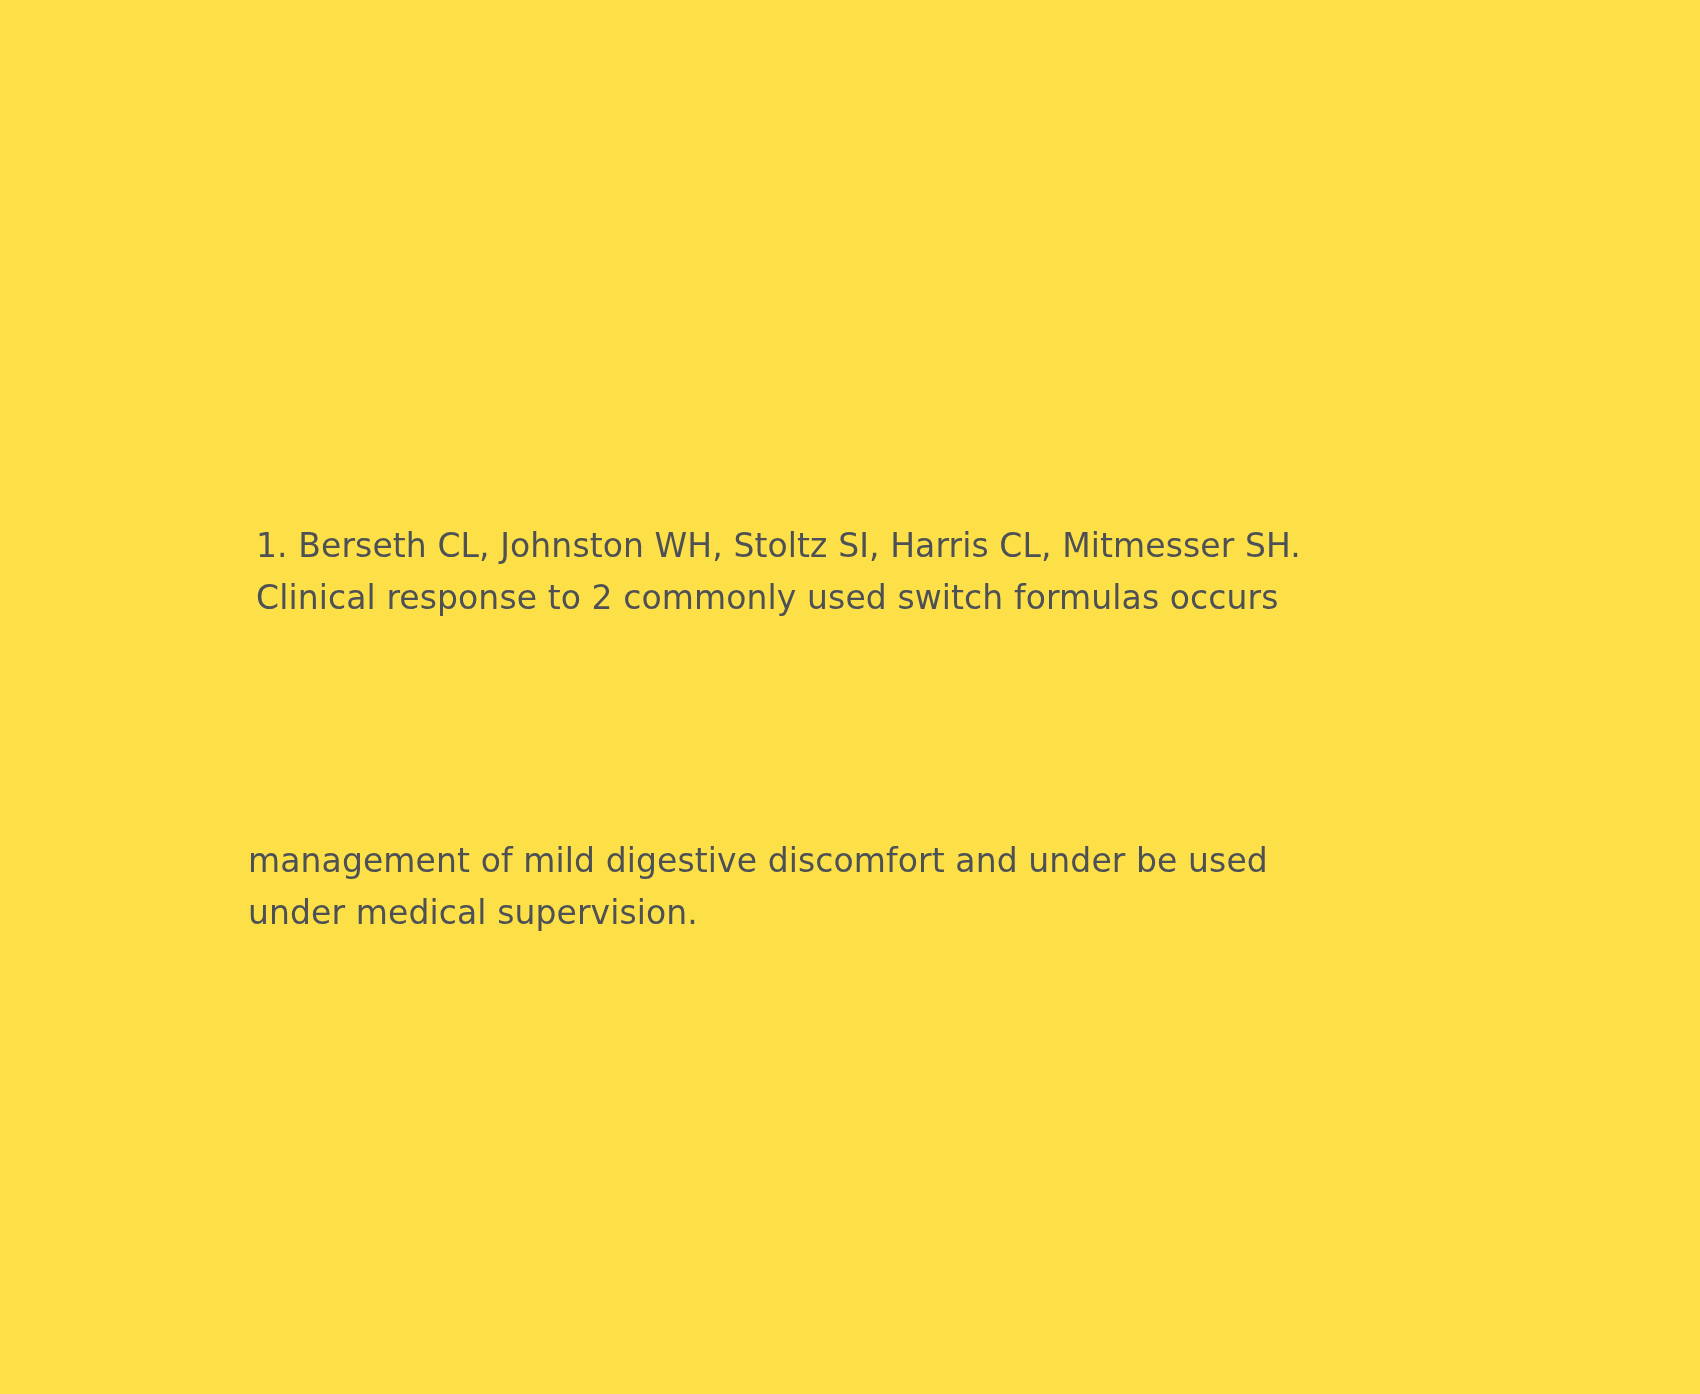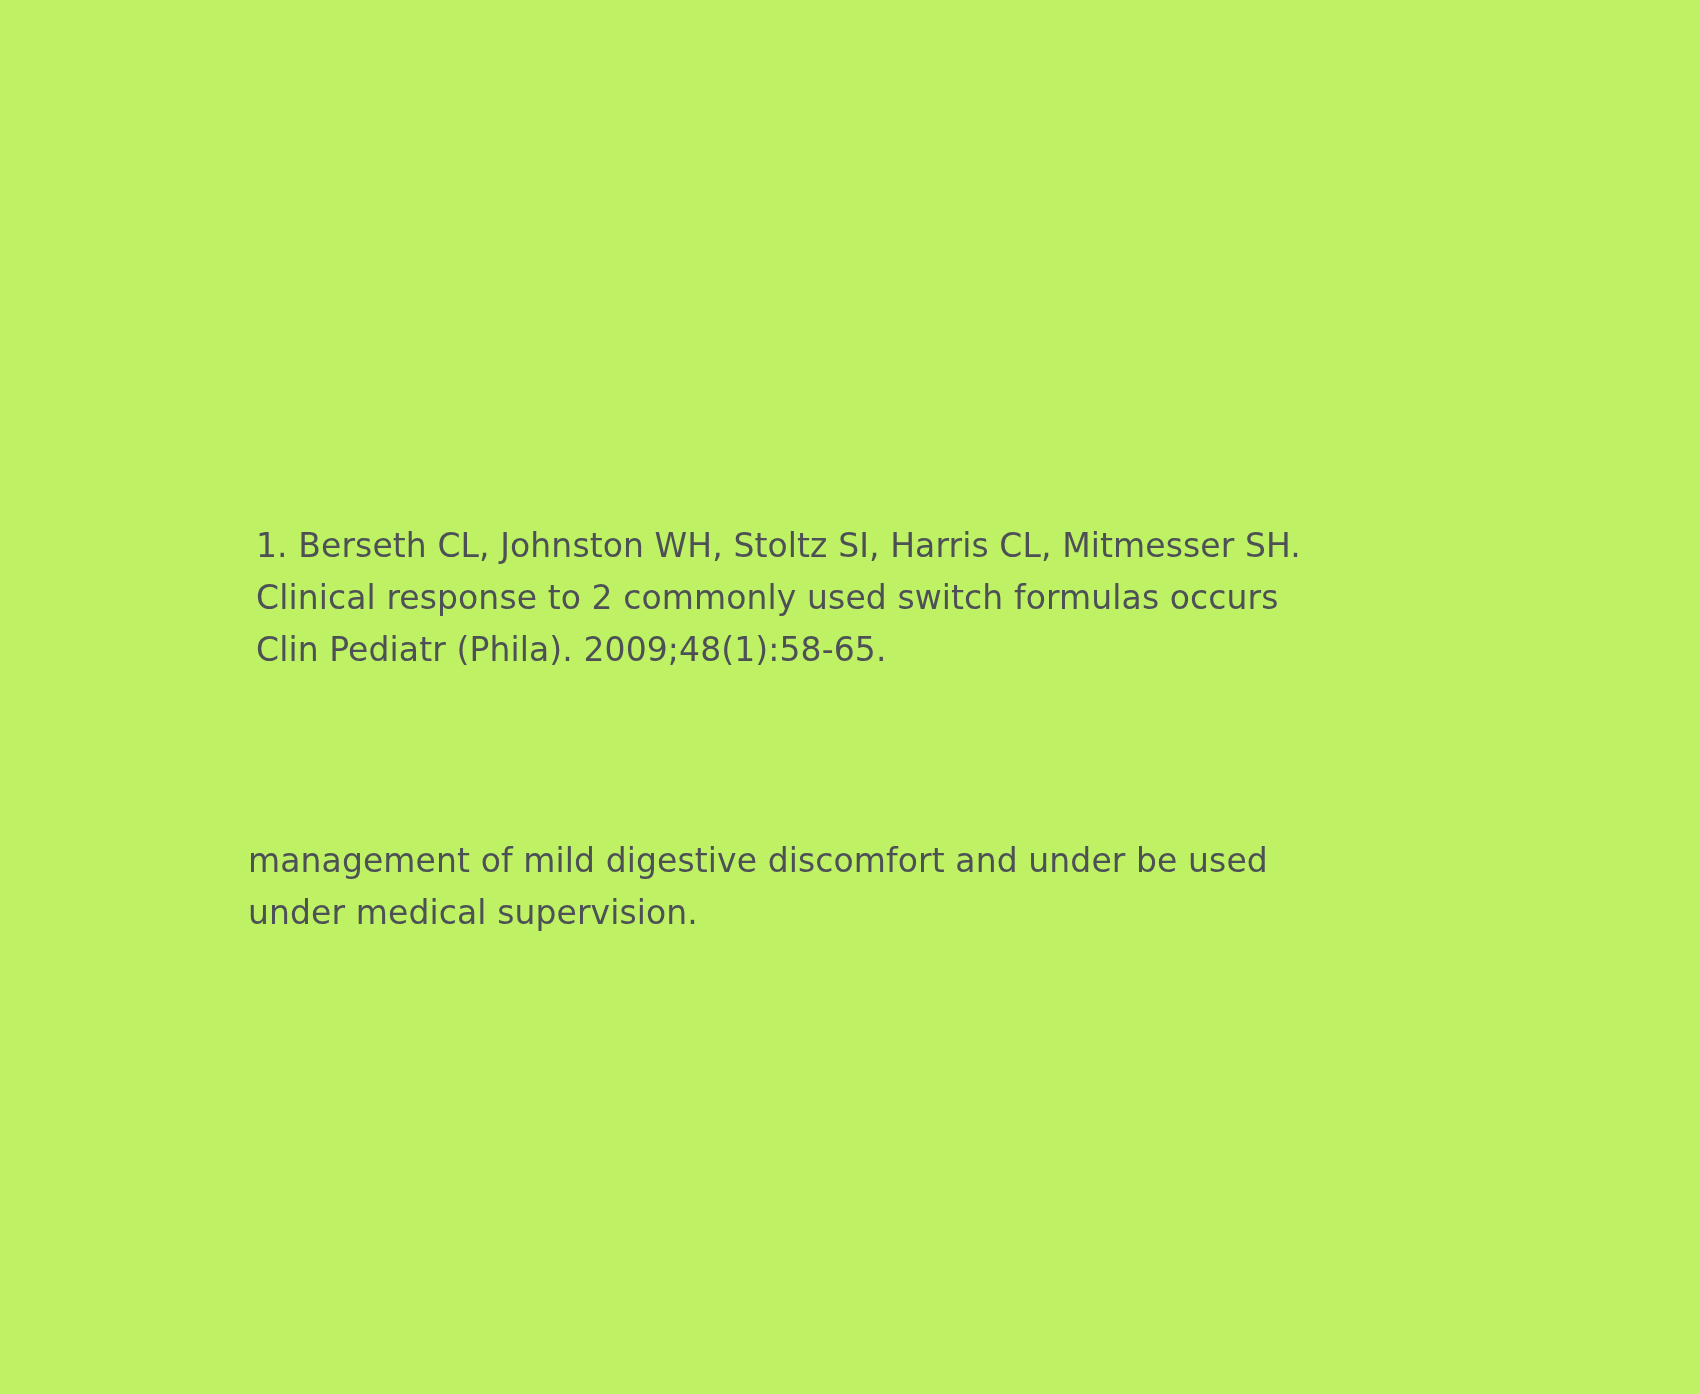--- a/index.html
+++ b/index.html
@@ -11,21 +11,21 @@
     width: 1700px;
     height: 1394px;
     font-family: "DejaVu Sans", sans-serif;
     color: #4a4f54;
     position: relative;
     overflow: hidden;
   }
   .page {
     position: absolute;
     inset: 0;
-    background: #bef264;
+    background: #fde047;
   }
   .reference-block {
     position: absolute;
     left: 256px;
     top: 520px;
     width: 1300px;
   }
   .reference-line {
     font-size: 33px;
     line-height: 52px;
@@ -48,21 +48,20 @@
   }
 </style>
 </head>
 <body>
 
 <div class="page">
 
   <div class="reference-block">
     <div class="reference-line">1. Berseth CL, Johnston WH, Stoltz SI, Harris CL, Mitmesser SH.</div>
     <div class="reference-line">Clinical response to 2 commonly used switch formulas occurs</div>
-    <div class="reference-line">Clin Pediatr (Phila). 2009;48(1):58-65.</div>
   </div>
 
   <div class="statement-block">
     <div class="statement-line">management of mild digestive discomfort and under be used</div>
     <div class="statement-line">under medical supervision.</div>
   </div>
 
 </div>
 
 </body></html>

